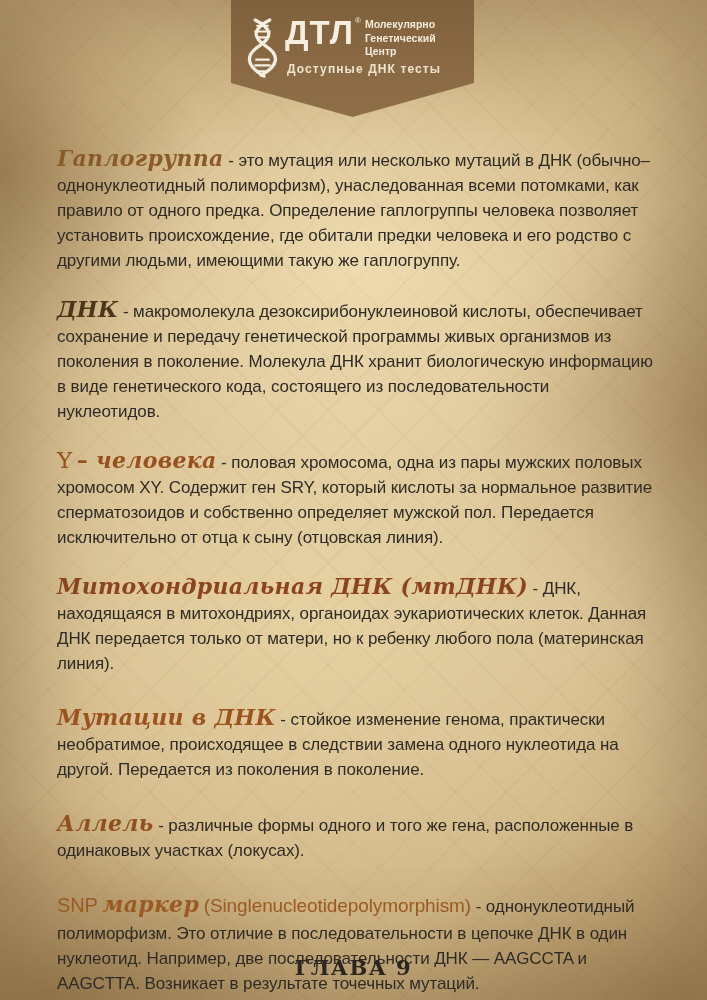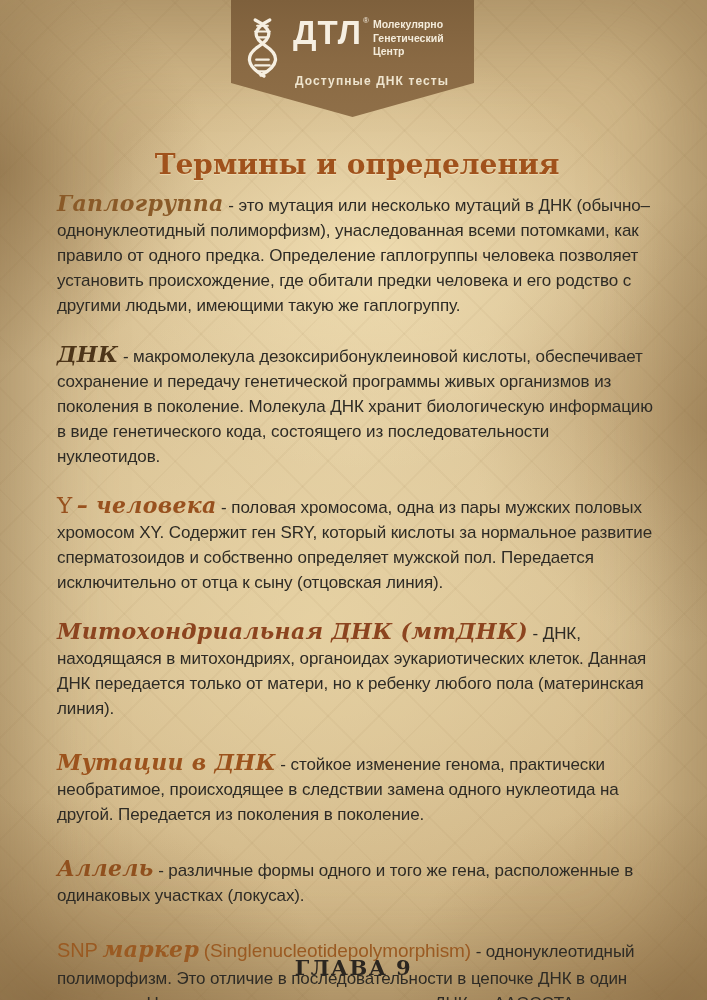--- a/index.html
+++ b/index.html
@@ -20,32 +20,32 @@
     box-shadow: inset 0 0 95px 28px rgba(108,80,44,0.40);
     font-family:"Liberation Sans", sans-serif;
   }
   
   .banner {
     position:absolute; left:231px; top:0; width:243px; height:117px;
     background:linear-gradient(180deg,#7e603c 0%, #8a6a44 55%, #8f6f48 100%);
     clip-path:polygon(0 0, 100% 0, 100% 71%, 50% 100%, 0 71%);
     box-shadow:0 3px 8px rgba(70,50,25,0.35);
   }
-  .logo-wrap { display:flex; padding:15px 8px 0 13px;gap:8px; }
+  .logo-wrap { display:flex; padding:15px 8px 0 13px; }
   .dna-svg { width:36px; height:62px; flex:0 0 36px; margin-top:2px; }
   .logo-right { margin-left:5px; }
   .brand-row { display:flex; align-items:flex-start; }
   .brand {
     color:#f6efe1; font-size:33px; font-weight:bold; line-height:36px;
     letter-spacing:1px; font-family:"Liberation Sans", sans-serif;
   }
   .regmark { color:#f6efe1; font-size:8px; line-height:8px; margin:2px 2px 0 1px; }
   .org-col {
     color:#f4ecdb; font-size:10.5px; line-height:13.5px; font-weight:bold;
-    margin:3px 0 12px 2px; white-space:nowrap;
+    margin:3px 0 0 2px; white-space:nowrap;
   }
   .tagline {
     color:#efe5cf; font-size:12px; font-weight:bold; letter-spacing:1.1px;
     margin:3px 0 0 2px; white-space:nowrap;
   }
   
   .content { position:relative; padding:143px 50px 0 57px; }
   .page-title {
     text-align:center; font-family:"DejaVu Serif", serif; font-weight:bold;
     font-size:28px; line-height:44px; margin-bottom:1px;
@@ -100,21 +100,20 @@
             <div>Генетический</div>
             <div>Центр</div>
           </div>
         </div>
         <div class="tagline">Доступные ДНК тесты</div>
       </div>
     </div>
   </div>
 
   <div class="content">
-    <h1 class="page-title" style="color: rgb(160, 82, 28);">Термины и определения</h1>
 
     <p class="para">
       <span class="term" style="color: rgb(138, 90, 40);">Гаплогруппа</span>
       <span class="body-text">- это мутация или несколько мутаций в ДНК (обычно–однонуклеотидный полиморфизм), унаследованная всеми потомками, как правило от одного предка. Определение гаплогруппы человека позволяет установить происхождение, где обитали предки человека и его родство с другими людьми, имеющими такую же гаплогруппу.</span>
     </p>
 
     <p class="para">
       <span class="term" style="color: rgb(77, 53, 25);">ДНК</span>
       <span class="body-text">- макромолекула дезоксирибонуклеиновой кислоты, обеспечивает сохранение и передачу генетической программы живых организмов из поколения в поколение. Молекула ДНК хранит биологическую информацию в виде генетического кода, состоящего из последовательности нуклеотидов.</span>
     </p>

